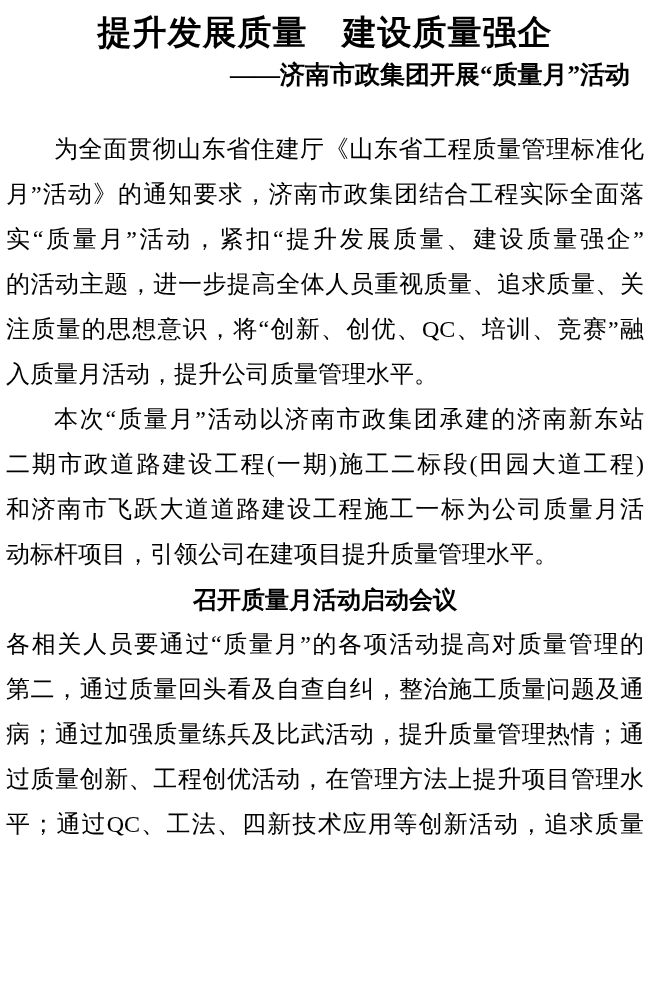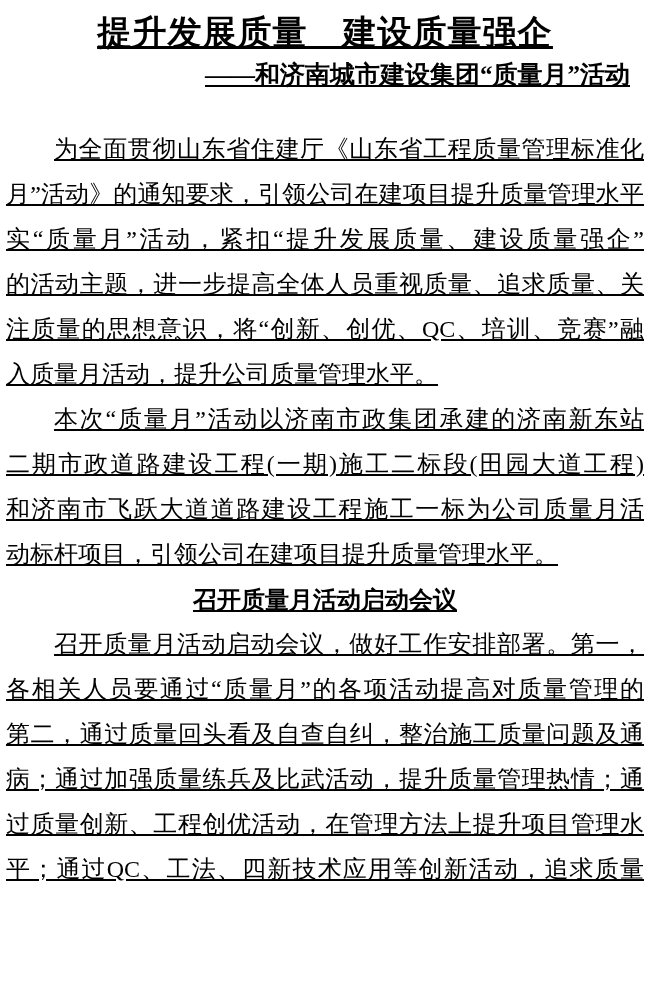--- a/index.html
+++ b/index.html
@@ -1,15 +1,15 @@
 <!DOCTYPE html>
 <html><head>
 <meta charset="utf-8">
 <style>
-  * { margin: 0; padding: 0; box-sizing: border-box; text-decoration: underline; }
+  * { margin: 0; padding: 0; box-sizing: border-box; }
   html, body { background: #ffffff; }
   .page {
     position: relative;
     width: 650px;
     height: 988px;
     background: #ffffff;
     color: #000000;
     overflow: hidden;
     font-family: "Liberation Serif", serif;
   }
@@ -49,44 +49,43 @@
     font-family: "Liberation Sans", sans-serif;
   }
 </style>
 </head>
 <body>
 
 <div class="page">
 
   <div class="title">提升发展质量　建设质量强企</div>
 
-  <div class="subtitle">——和济南城市建设集团“质量月”活动</div>
+  <div class="subtitle">——济南市政集团开展“质量月”活动</div>
 
   <div class="body-text">
 
     <div class="para">
       <div class="line indent">为全面贯彻山东省住建厅《山东省工程质量管理标准化</div>
-      <div class="line">月”活动》的通知要求，引领公司在建项目提升质量管理水平</div>
+      <div class="line">月”活动》的通知要求，济南市政集团结合工程实际全面落</div>
       <div class="line">实“质量月”活动，紧扣“提升发展质量、建设质量强企”</div>
       <div class="line">的活动主题，进一步提高全体人员重视质量、追求质量、关</div>
       <div class="line">注质量的思想意识，将“创新、创优、QC、培训、竞赛”融</div>
       <div class="line para-end">入质量月活动，提升公司质量管理水平。</div>
     </div>
 
     <div class="para">
       <div class="line indent">本次“质量月”活动以济南市政集团承建的济南新东站</div>
       <div class="line">二期市政道路建设工程(一期)施工二标段(田园大道工程)</div>
       <div class="line">和济南市飞跃大道道路建设工程施工一标为公司质量月活</div>
       <div class="line para-end">动标杆项目，引领公司在建项目提升质量管理水平。</div>
     </div>
 
     <div class="heading">召开质量月活动启动会议</div>
 
     <div class="para">
-      <div class="line indent">召开质量月活动启动会议，做好工作安排部署。第一，</div>
       <div class="line">各相关人员要通过“质量月”的各项活动提高对质量管理的</div>
       <div class="line">第二，通过质量回头看及自查自纠，整治施工质量问题及通</div>
       <div class="line">病；通过加强质量练兵及比武活动，提升质量管理热情；通</div>
       <div class="line">过质量创新、工程创优活动，在管理方法上提升项目管理水</div>
       <div class="line">平；通过QC、工法、四新技术应用等创新活动，追求质量</div>
     </div>
 
   </div>
 </div>
 

